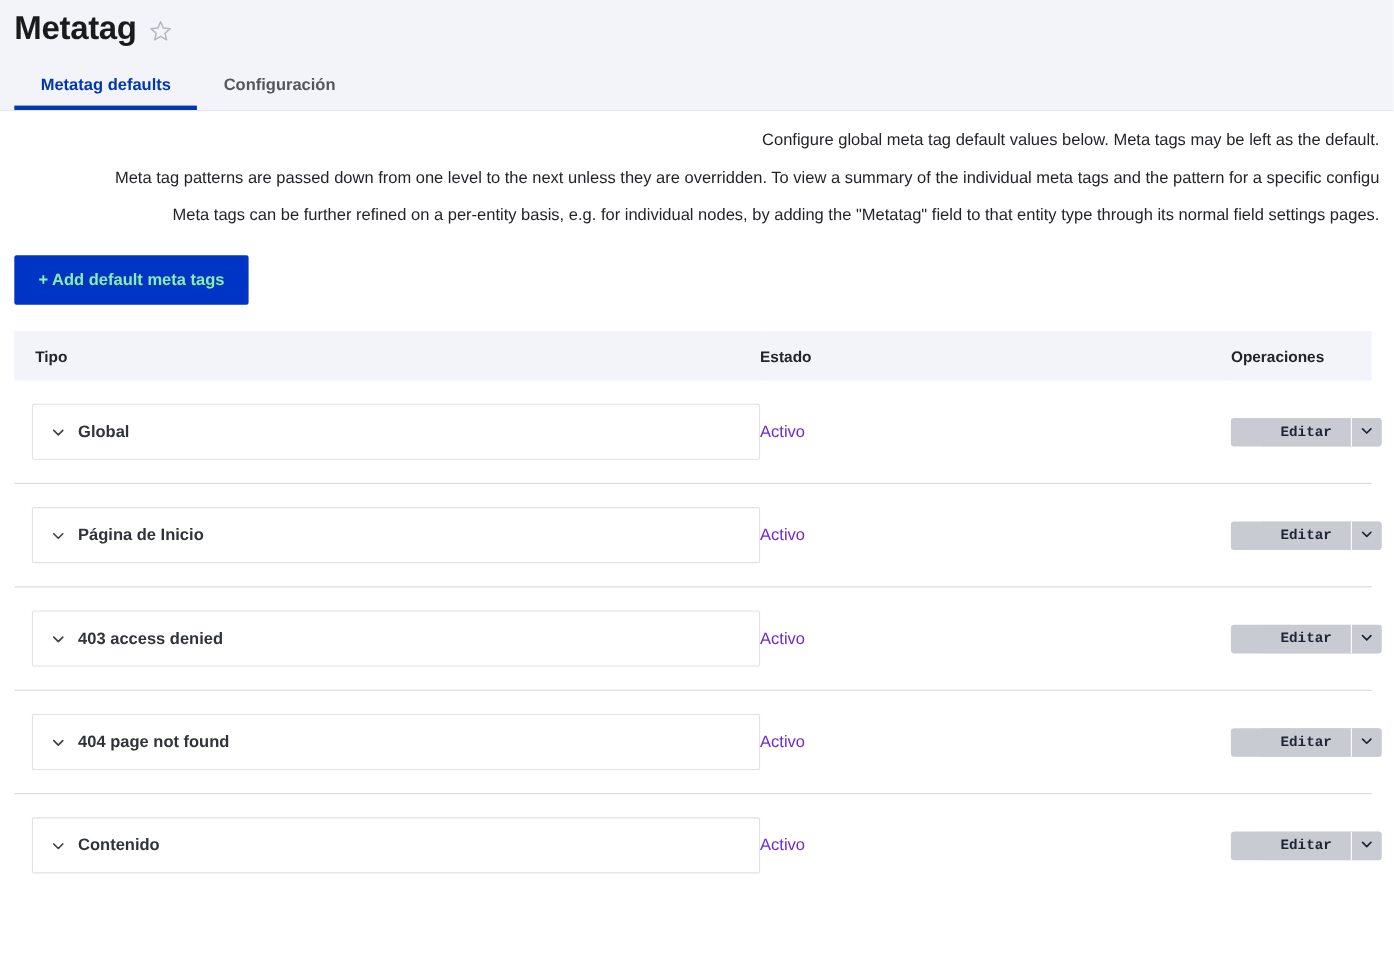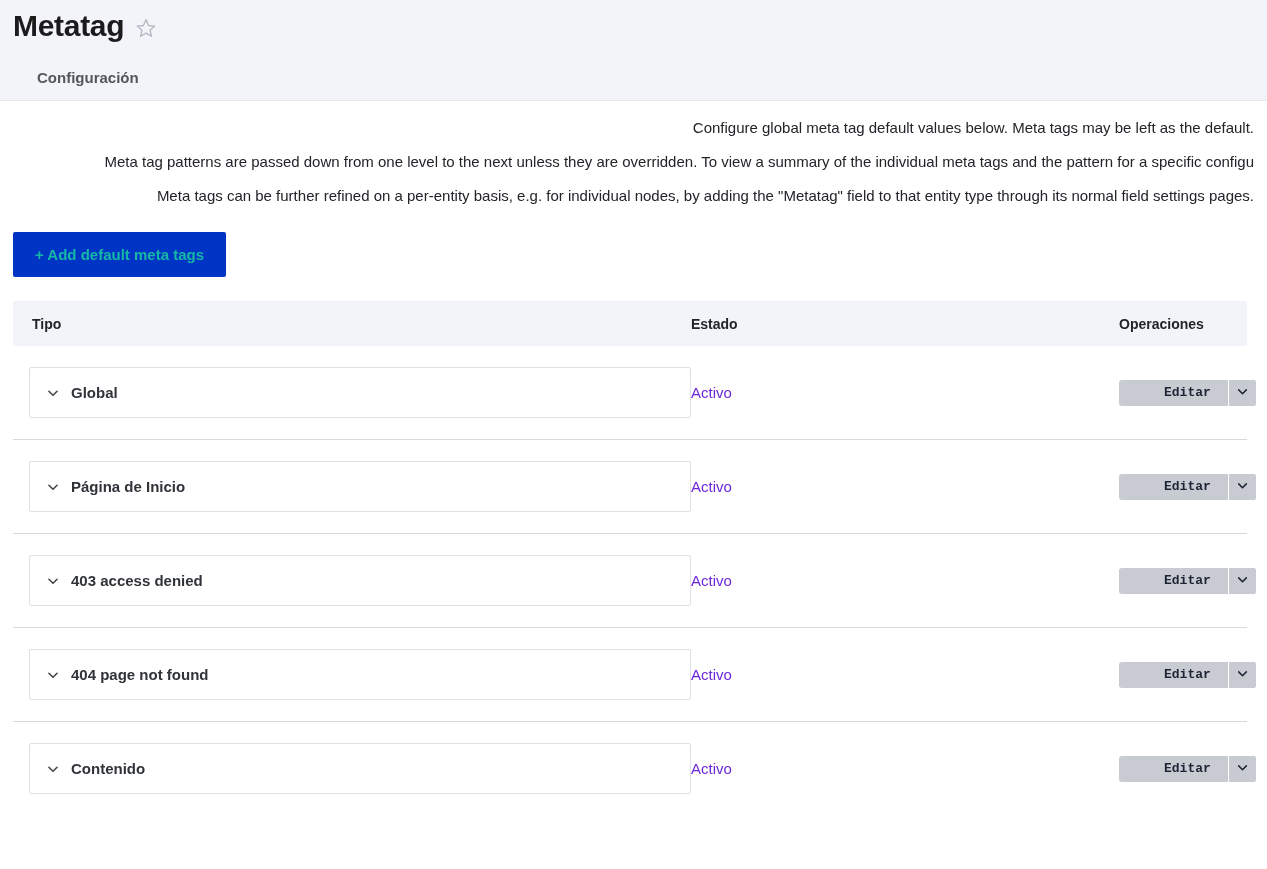--- a/index.html
+++ b/index.html
@@ -84,21 +84,21 @@
     white-space: nowrap;
     overflow: hidden;
     text-align: right;
   }
   .intro p:first-child { padding-top: 10px; }
 
   .add-btn {
     display: inline-block;
     margin: 19px 0 0 13px;
     background: #0034c4;
-    color: #14b8a6;
+    color: #86efac;
     font-size: 15px;
     font-weight: bold;
     border: none;
     border-radius: 2px;
     padding: 0 22px;
     height: 45px;
     line-height: 45px;
     cursor: pointer;
     font-family: "Liberation Sans", sans-serif;
   }
@@ -204,20 +204,21 @@
 <div class="page-header">
   <div class="title-row">
     <h1 class="page-title">Metatag</h1>
     <span class="star-icon">
       <svg width="22" height="22" viewBox="0 0 24 24" fill="none" stroke="#b5b7c2" stroke-width="1.5" stroke-linejoin="round">
         <polygon points="12,3 14.8,9.3 21.5,9.9 16.4,14.4 17.9,21 12,17.5 6.1,21 7.6,14.4 2.5,9.9 9.2,9.3"></polygon>
       </svg>
     </span>
   </div>
   <div class="tabs">
+    <div class="tab active">Metatag defaults</div>
     <div class="tab">Configuración</div>
   </div>
 </div>
 
 <div class="content">
 
   <div class="intro">
     <p>Configure global meta tag default values below. Meta tags may be left as the default.</p>
     <p>Meta tag patterns are passed down from one level to the next unless they are overridden. To view a summary of the individual meta tags and the pattern for a specific configu</p>
     <p>Meta tags can be further refined on a per-entity basis, e.g. for individual nodes, by adding the "Metatag" field to that entity type through its normal field settings pages.</p>

